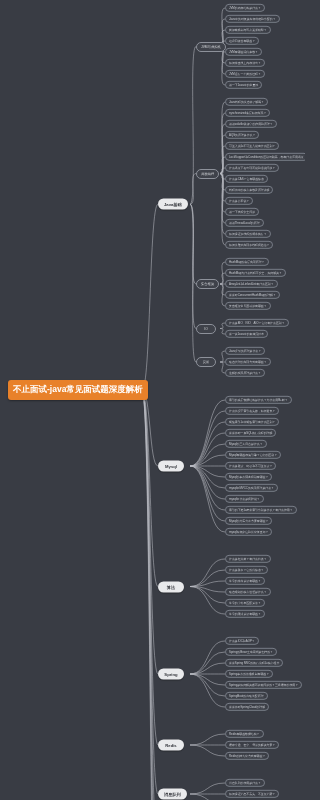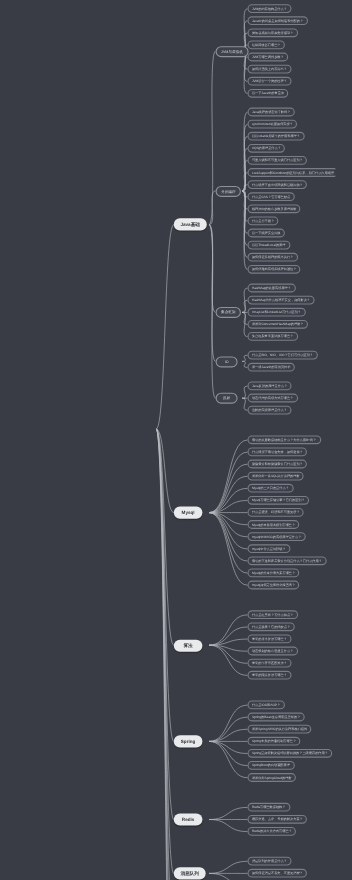--- a/index.html
+++ b/index.html
@@ -229,13 +229,14 @@
     <div class="node leaf" style="left: 225px; top: 696px;">SpringBoot的自动装配原理</div>
     <div class="node leaf" style="left: 225px; top: 707px;">谈谈你对SpringCloud的理解</div>
     <div class="node branch" style="left: 158px; top: 674px;">Spring</div>
     <div class="node leaf" style="left: 225px; top: 734px;">Redis有哪些数据结构？</div>
     <div class="node leaf" style="left: 225px; top: 745px;">缓存穿透、击穿、雪崩的解决方案？</div>
     <div class="node leaf" style="left: 225px; top: 756px;">Redis的持久化方式有哪些？</div>
     <div class="node branch" style="left: 158px; top: 745px;">Redis</div>
     <div class="node leaf" style="left: 225px; top: 783px;">消息队列的作用是什么？</div>
     <div class="node leaf" style="left: 225px; top: 794px;">如何保证消息不丢失、不重复消费？</div>
     <div class="node branch" style="left: 158px; top: 794px;">消息队列</div>
+    <div class="node root" style="left: 8px; top: 390px;">不止面试-java常见面试题深度解析</div>
   </div>
 
 </body></html>

